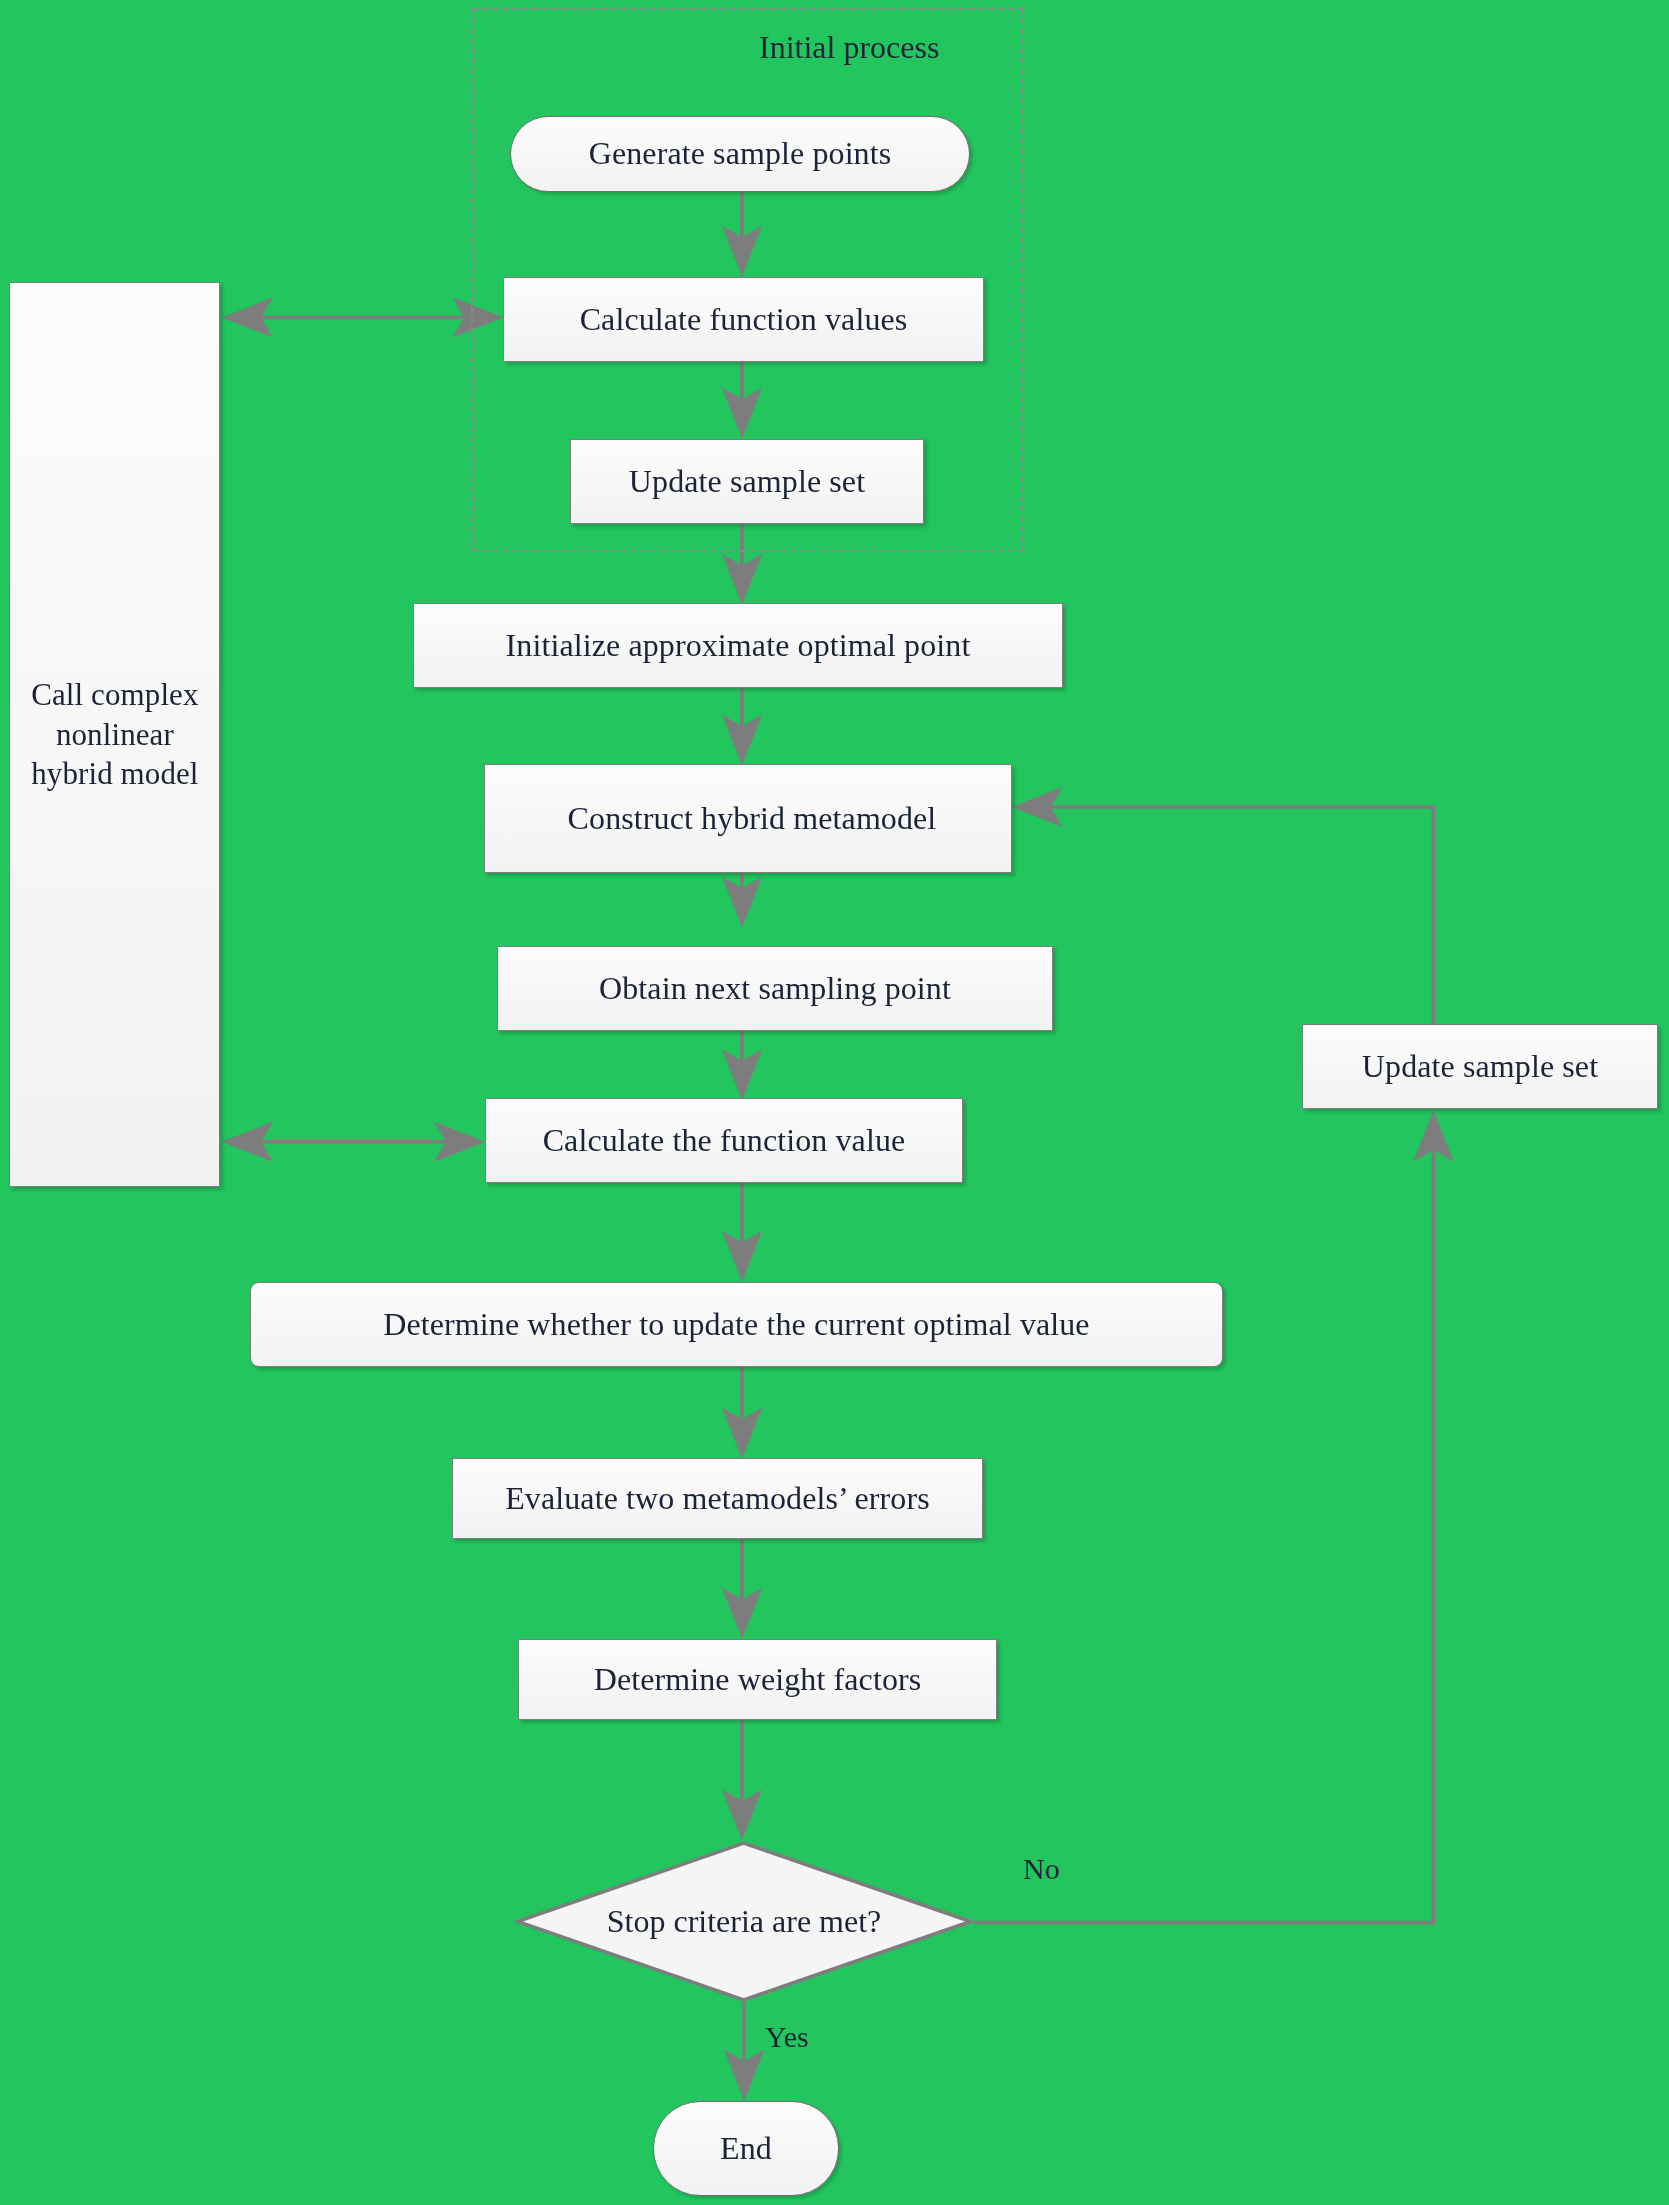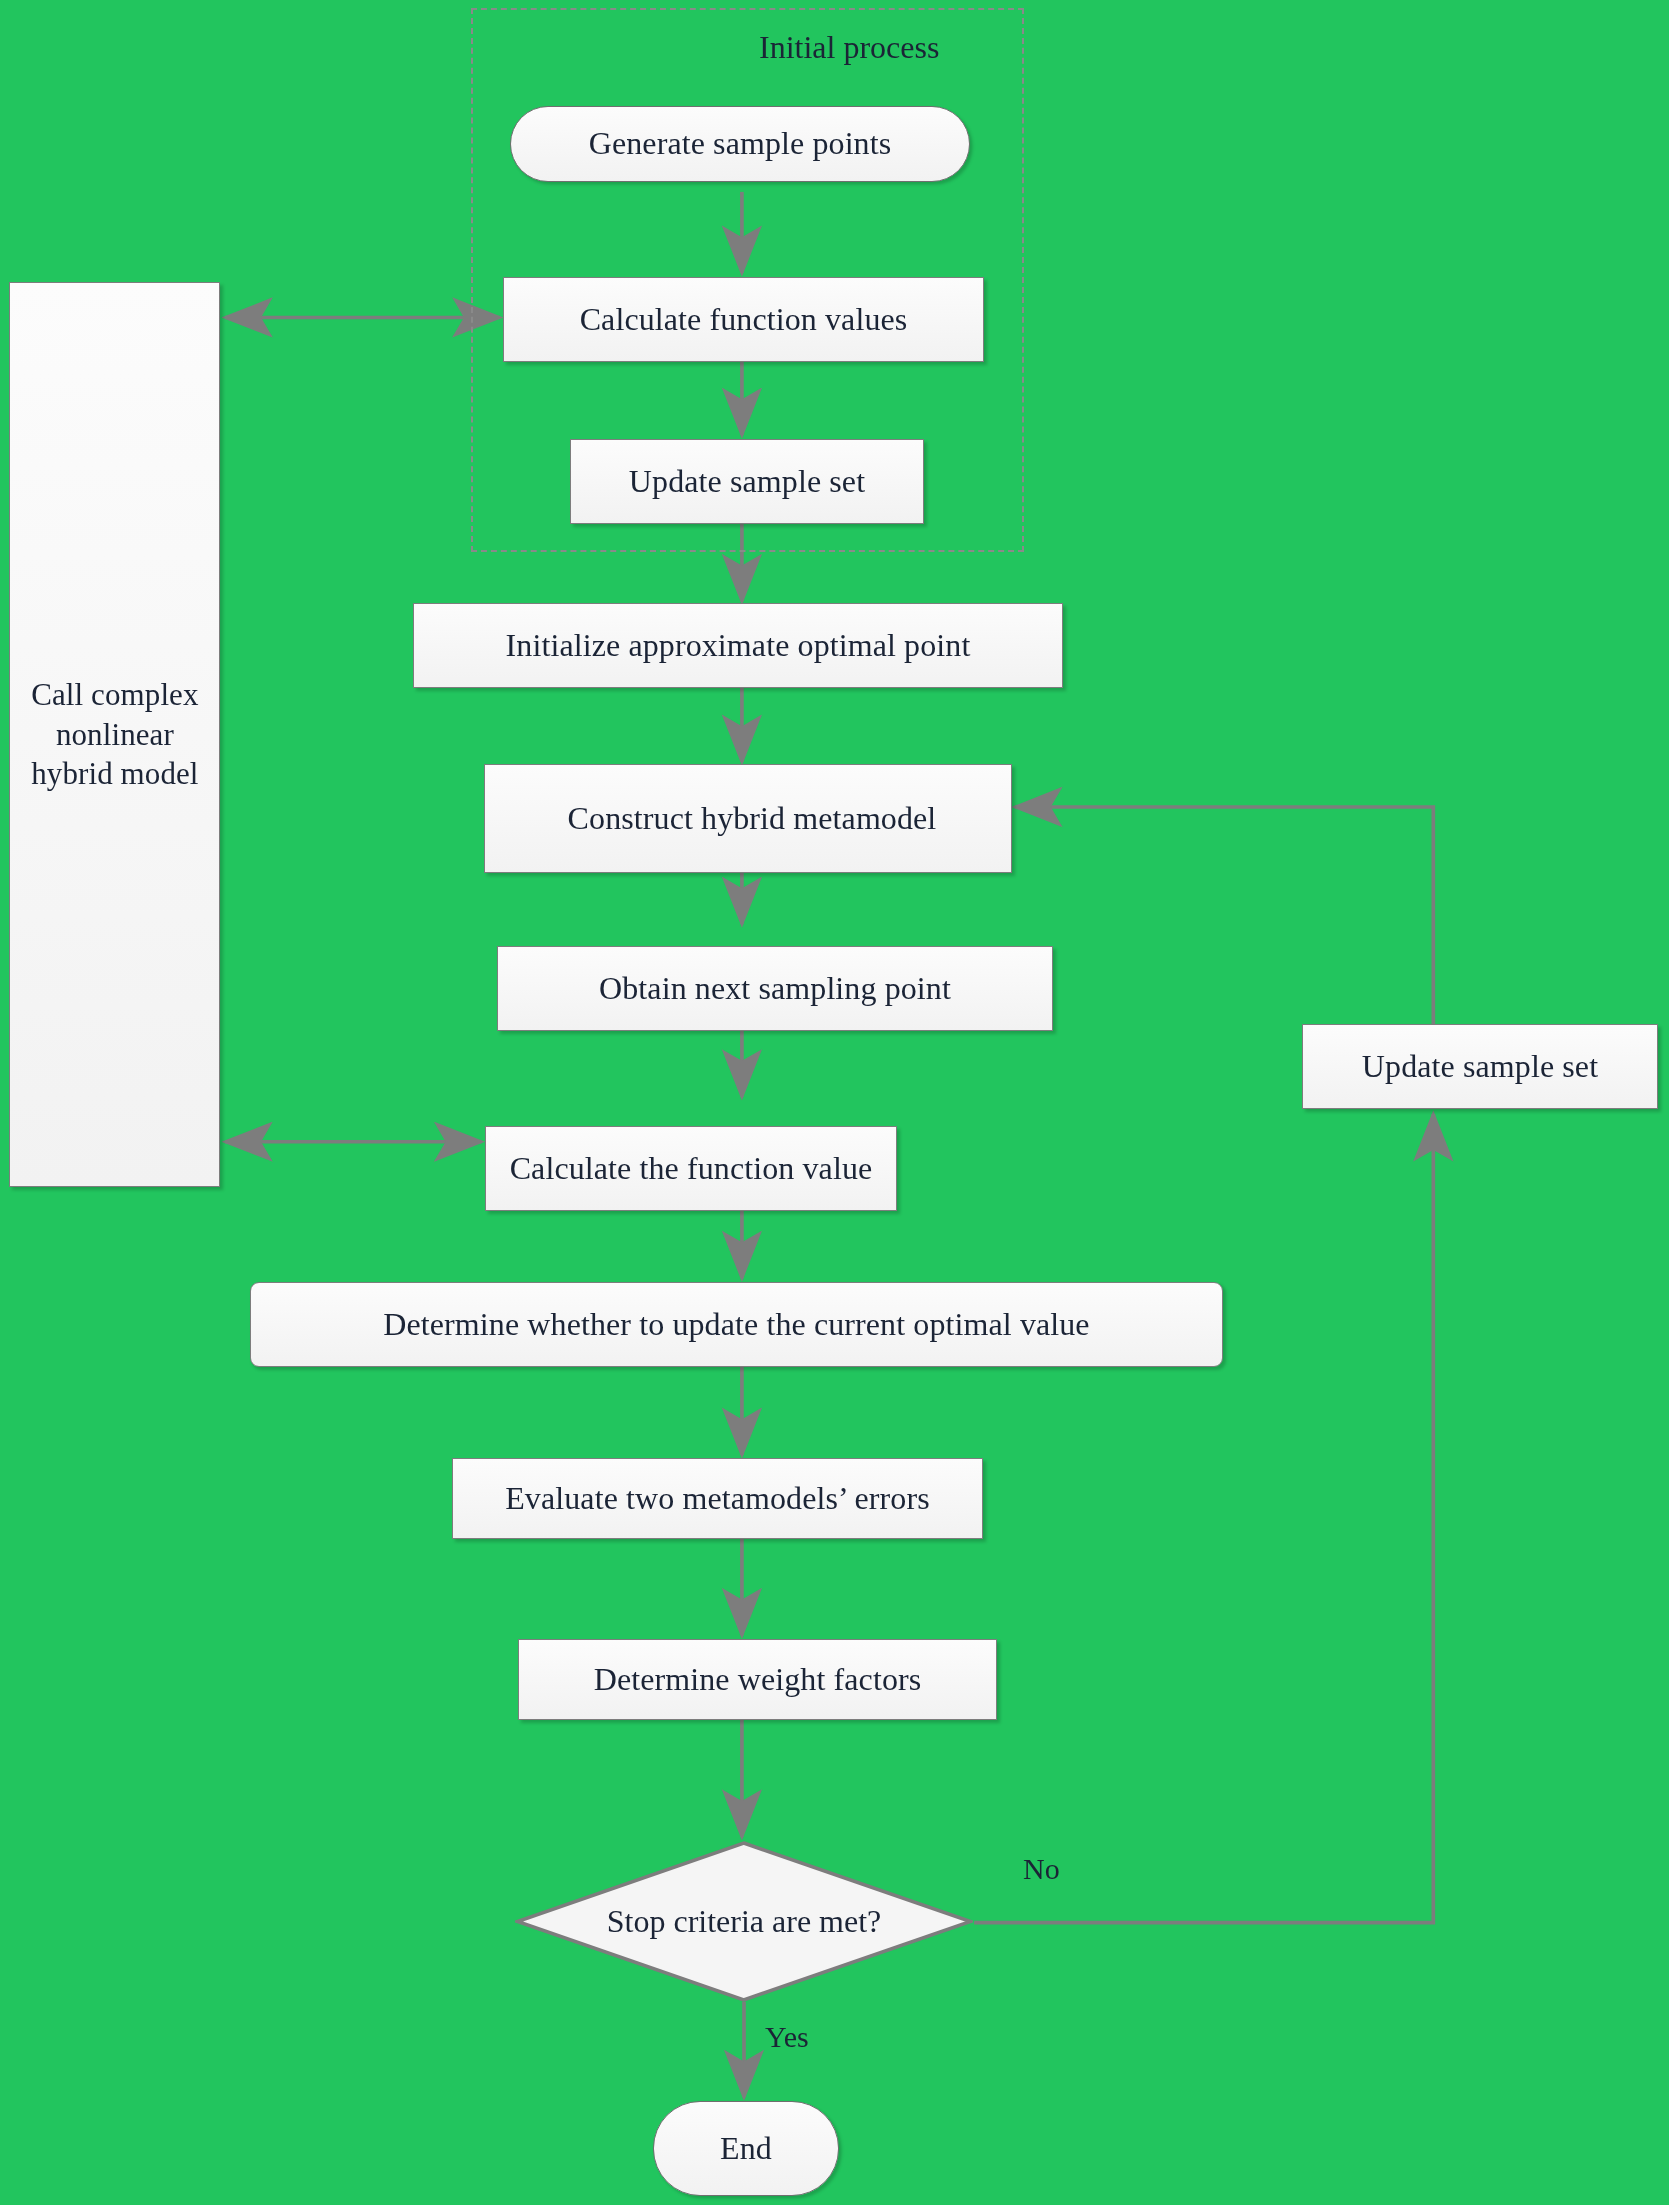--- a/index.html
+++ b/index.html
@@ -105,33 +105,33 @@
 
       <line x1="430" y1="2183" x2="920" y2="2183" marker-start="url(#ahrev)" marker-end="url(#ah)"></line>
     </g>
   </svg>
 
   <div class="dashedgroup" style="left:471px;top:7.8px;width:553px;height:544px;"></div>
   <div class="grouplabel" style="left:759px;top:29px;">Initial process</div>
 
   <div class="node tall" style="left:9.4px;top:282px;width:211px;height:905px;padding:0 19px;">Call complex nonlinear hybrid model</div>
 
-  <div class="node stadium" style="left:510px;top:106px;width:460px;height:76px;">Generate sample points</div>
+  <div class="node stadium" style="left:510px;top:116px;width:460px;height:76px;">Generate sample points</div>
 
   <div class="node" style="left:503px;top:277px;width:481px;height:85px;">Calculate function values</div>
 
   <div class="node" style="left:570px;top:439px;width:354px;height:85px;">Update sample set</div>
 
   <div class="node" style="left:413px;top:603px;width:650px;height:85px;">Initialize approximate optimal point</div>
 
   <div class="node" style="left:484px;top:764px;width:528px;height:109px;padding-left:8px;">Construct hybrid metamodel</div>
 
   <div class="node" style="left:497px;top:926px;width:556px;height:85px;margin-top:20px;">Obtain next sampling point</div>
 
-  <div class="node" style="left:485px;top:1098px;width:412px;height:85px;margin-top:28px;">Calculate the function value</div>
+  <div class="node" style="left:485px;top:1098px;width:478px;height:85px;">Calculate the function value</div>
 
   <div class="node" style="left:250px;top:1282px;width:973px;height:85px;border-radius:9px;">Determine whether to update the current optimal value</div>
 
   <div class="node" style="left:452px;top:1458px;width:531px;height:81px;">Evaluate two metamodels’ errors</div>
 
   <div class="node" style="left:518px;top:1639px;width:479px;height:81px;">Determine weight factors</div>
 
   <div class="diamondwrap" style="left:515px;top:1841px;width:458px;height:161px;">
     <svg width="458" height="161" viewBox="0 0 875 308" xmlns="http://www.w3.org/2000/svg">
       <polygon points="437,4 871,154 437,304 4,154" fill="#f5f5f5" stroke="#7d7d7d" stroke-width="7"></polygon>

